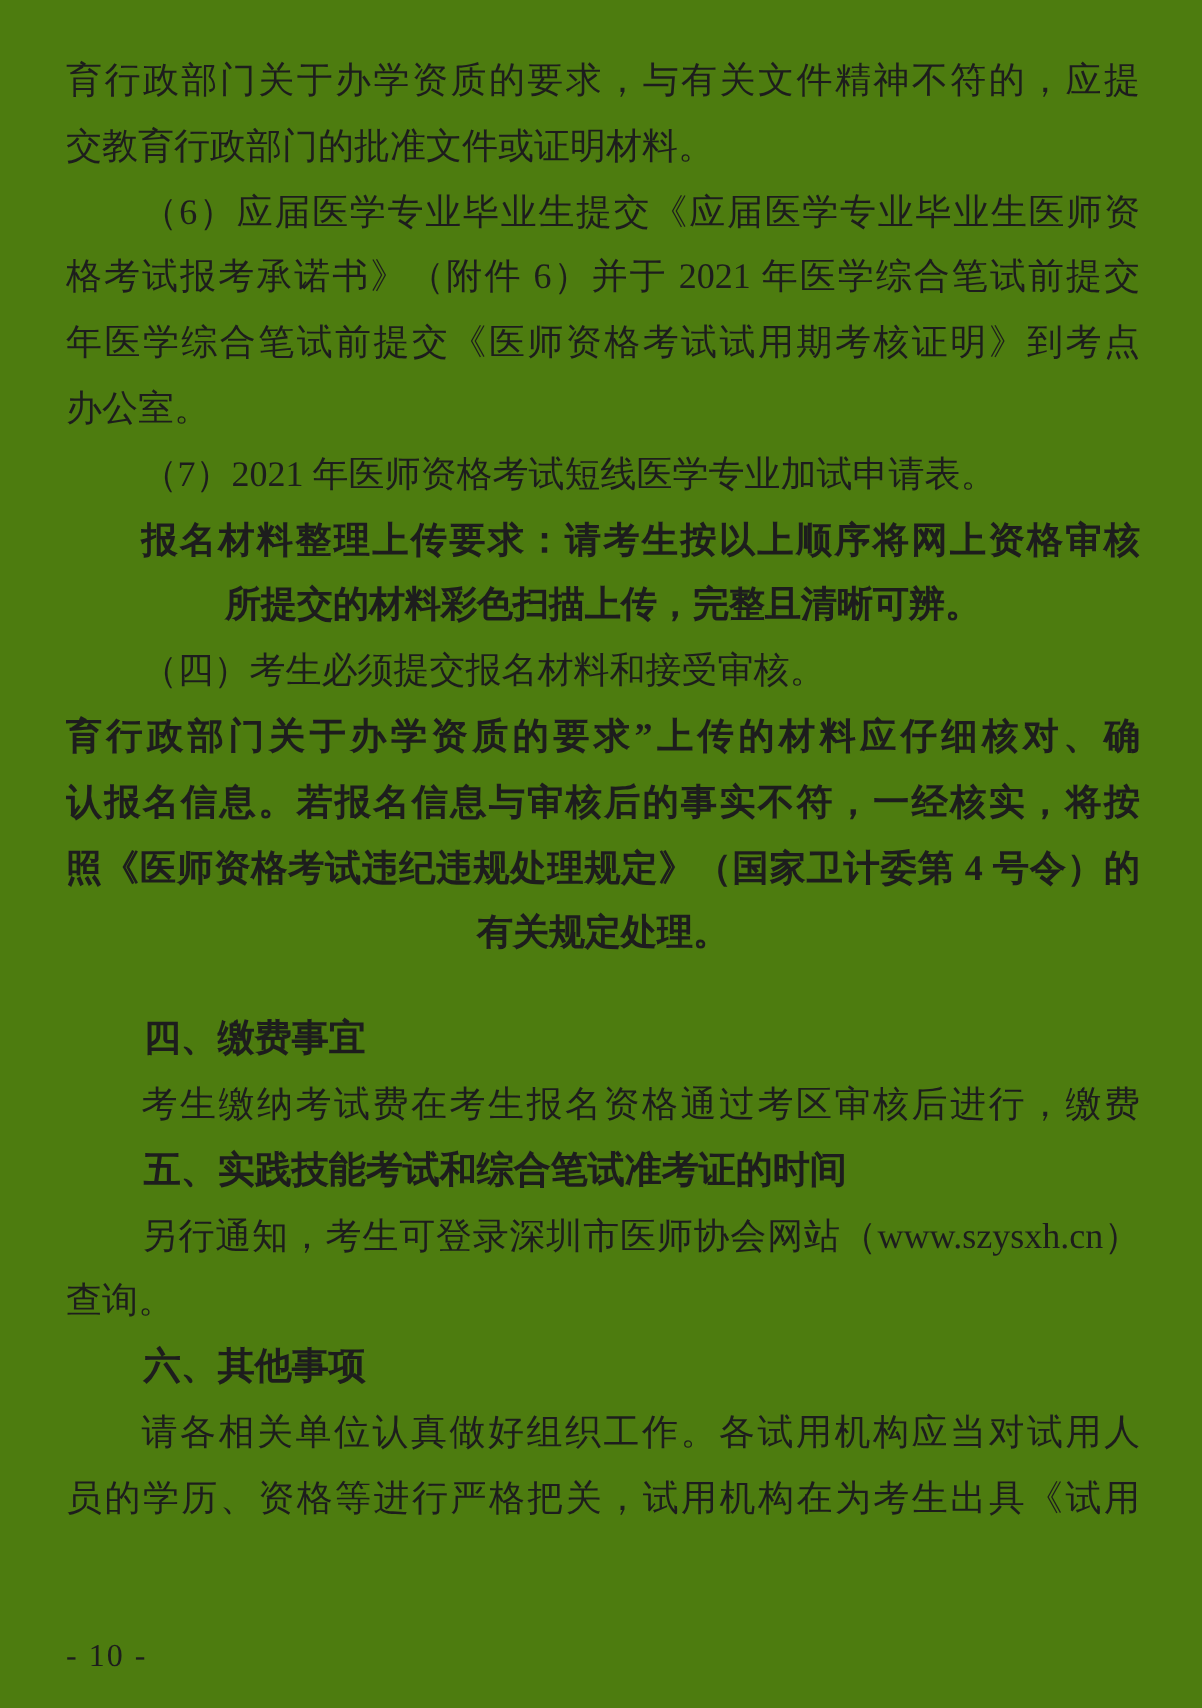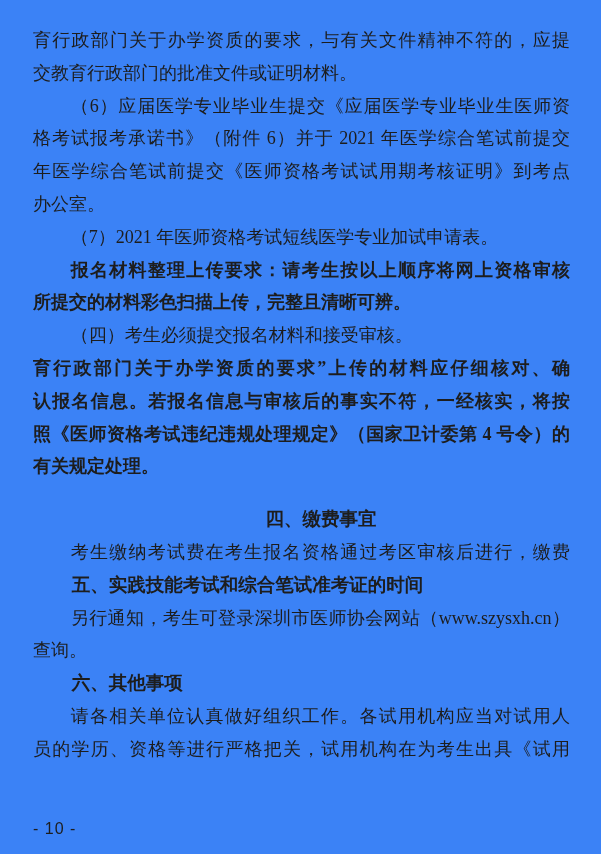--- a/index.html
+++ b/index.html
@@ -30,44 +30,44 @@
   }
   .line.fill {
     text-align: justify;
     text-align-last: justify;
   }
   .line.indent {
     text-indent: 2.1em;
   }
   .line.bold {
     font-weight: bold;
+    text-align: center;
   }
   .line.heading {
     font-family: "Liberation Sans", "DejaVu Sans", sans-serif;
     font-weight: bold;
     font-size: 18.5px;
   }
   .line.gap {
     margin-top: 20px;
-    text-align: center;
   }
   .page-number {
     position: absolute;
     left: 33px;
     top: 820px;
-    font-family: Liberation Sans, sans-serif;
+    font-family: Liberation Serif, serif;
     font-size: 16px;
     letter-spacing: 1px;
     color: #1d1d1d;
   }
 </style>
 </head>
 <body>
 
-<div class="page" style="background: #3b82f6;">
+<div class="page" style="background: #4d7c0f;">
   <div class="content" id="doc-content" style="color: rgb(29, 29, 29);">
       <div class="line body fill">育行政部门关于办学资质的要求，与有关文件精神不符的，应提</div>
       <div class="line body">交教育行政部门的批准文件或证明材料。</div>
       <div class="line body fill indent">（6）应届医学专业毕业生提交《应届医学专业毕业生医师资</div>
       <div class="line body fill">格考试报考承诺书》（附件 6）并于 2021 年医学综合笔试前提交</div>
       <div class="line body fill">年医学综合笔试前提交《医师资格考试试用期考核证明》到考点</div>
       <div class="line body">办公室。</div>
       <div class="line body indent">（7）2021 年医师资格考试短线医学专业加试申请表。</div>
       <div class="line bold fill indent">报名材料整理上传要求：请考生按以上顺序将网上资格审核</div>
       <div class="line bold">所提交的材料彩色扫描上传，完整且清晰可辨。</div>

